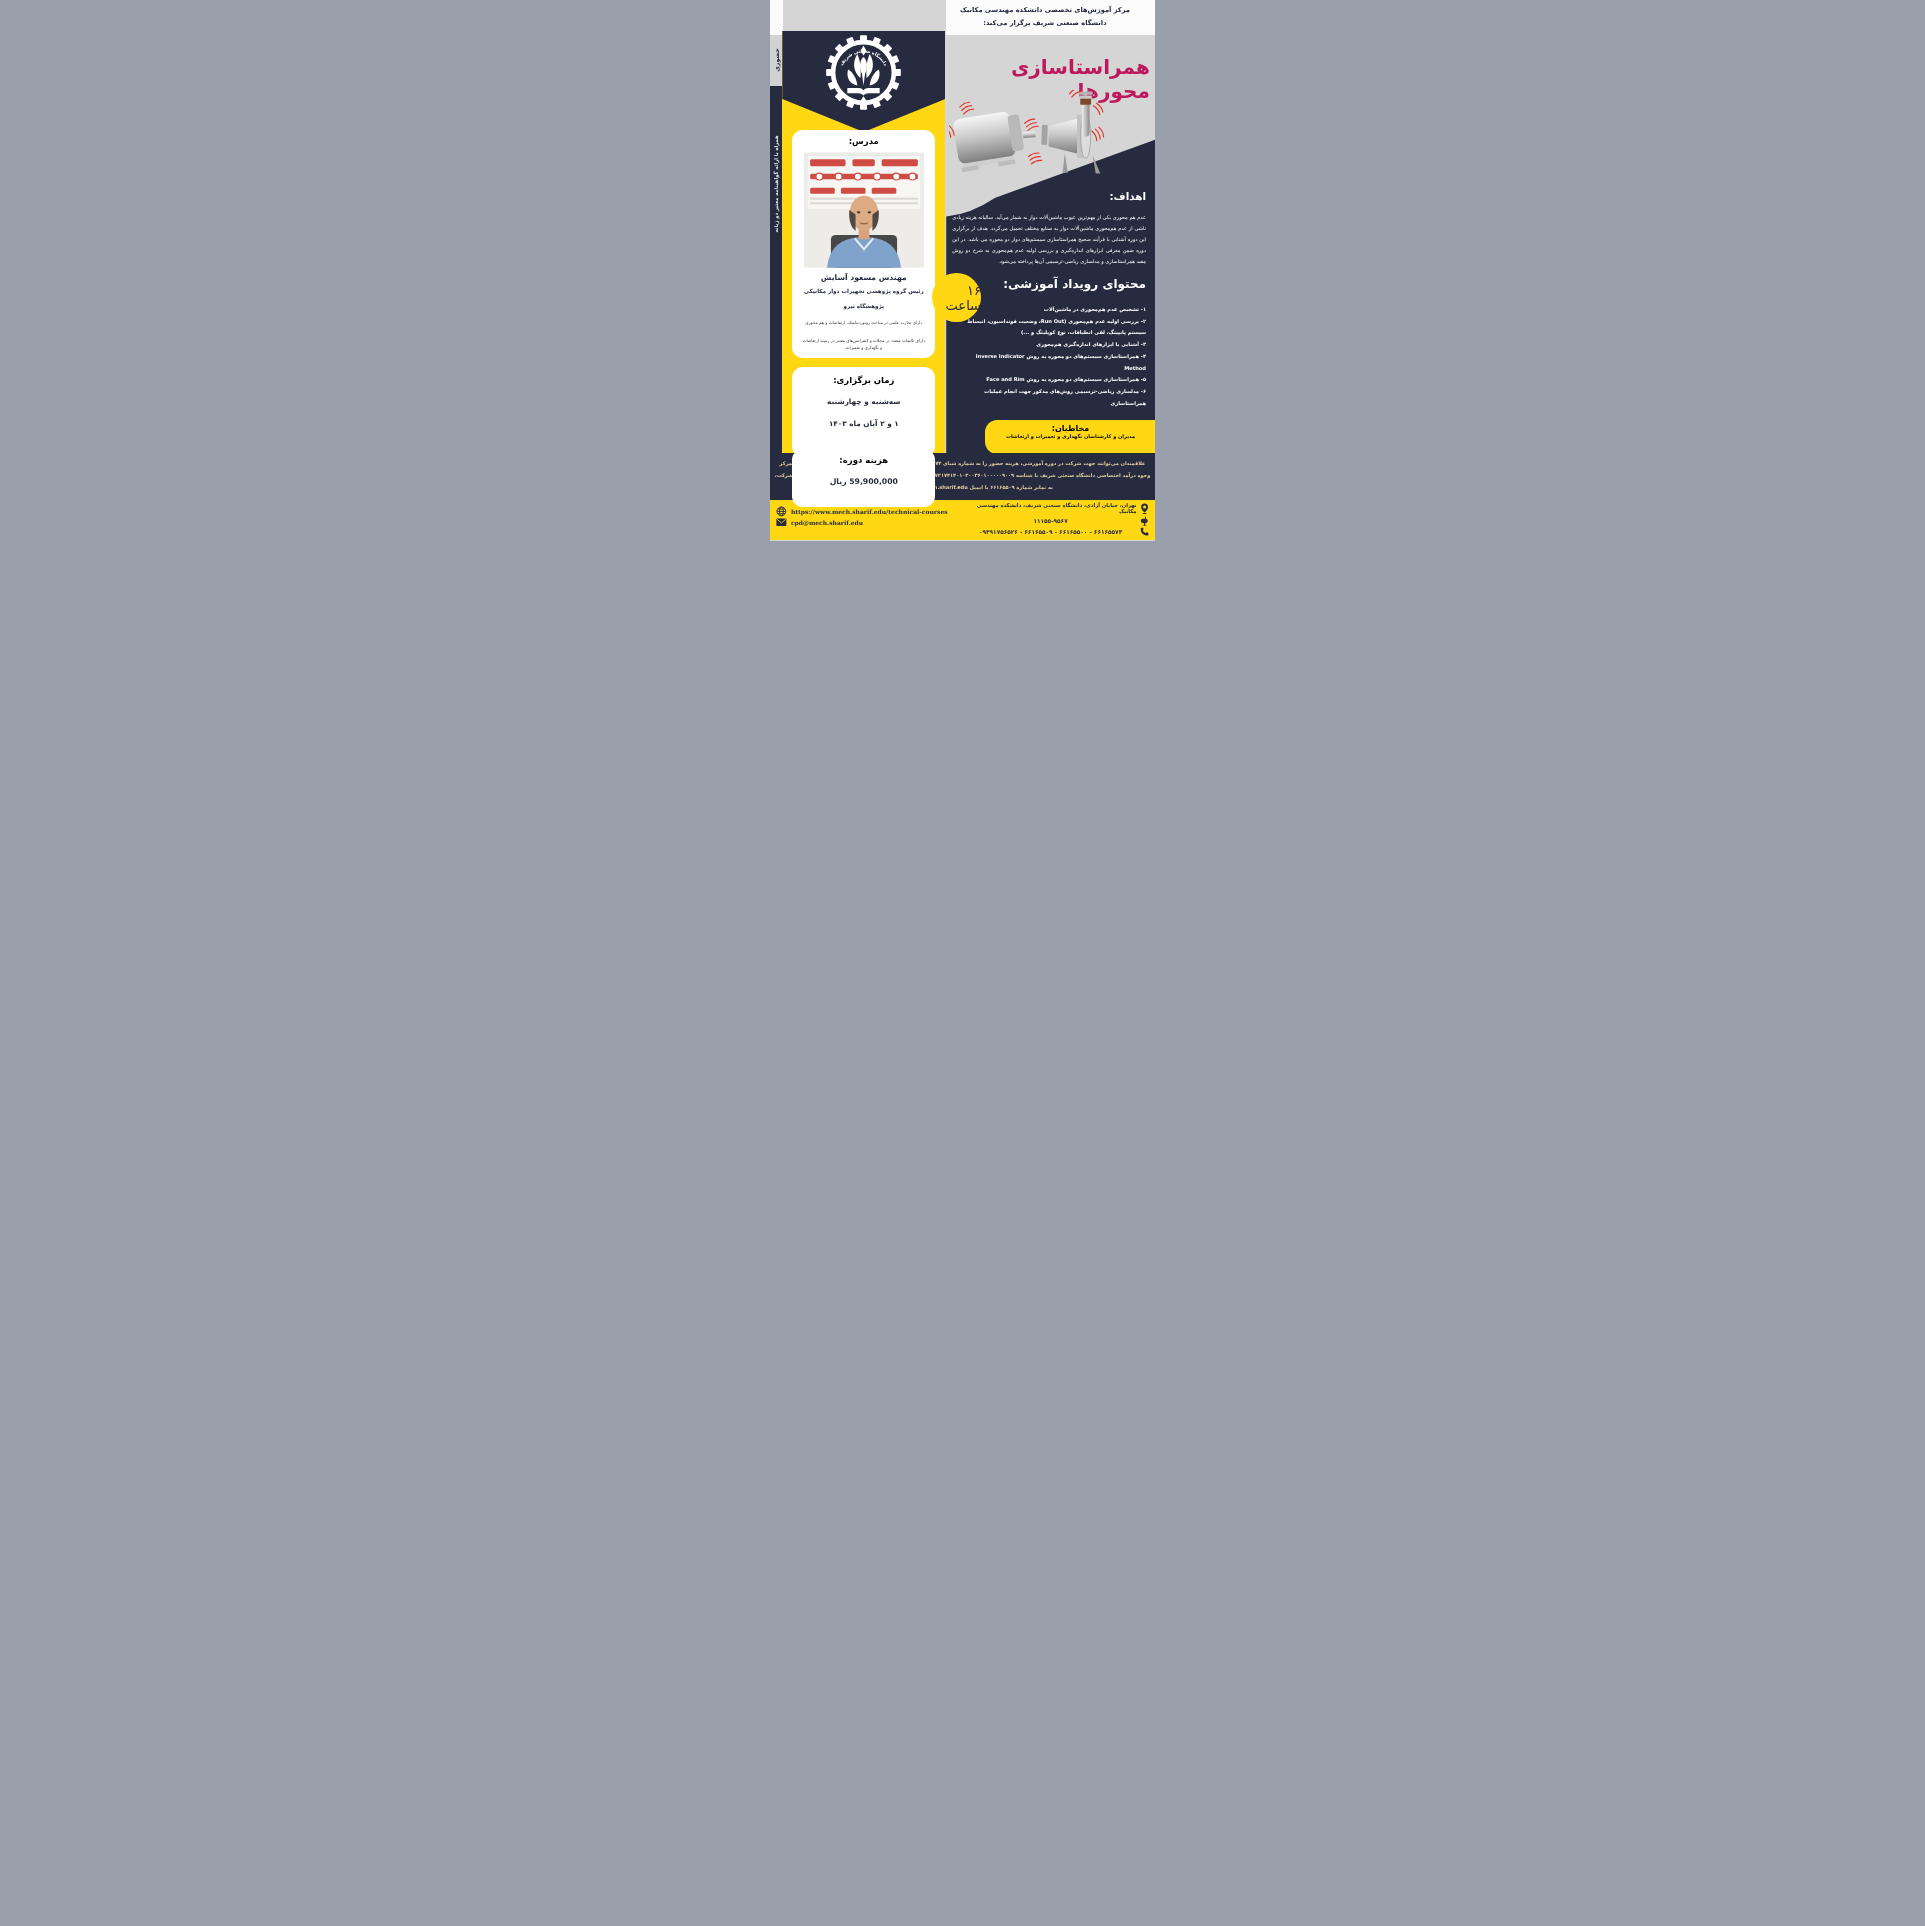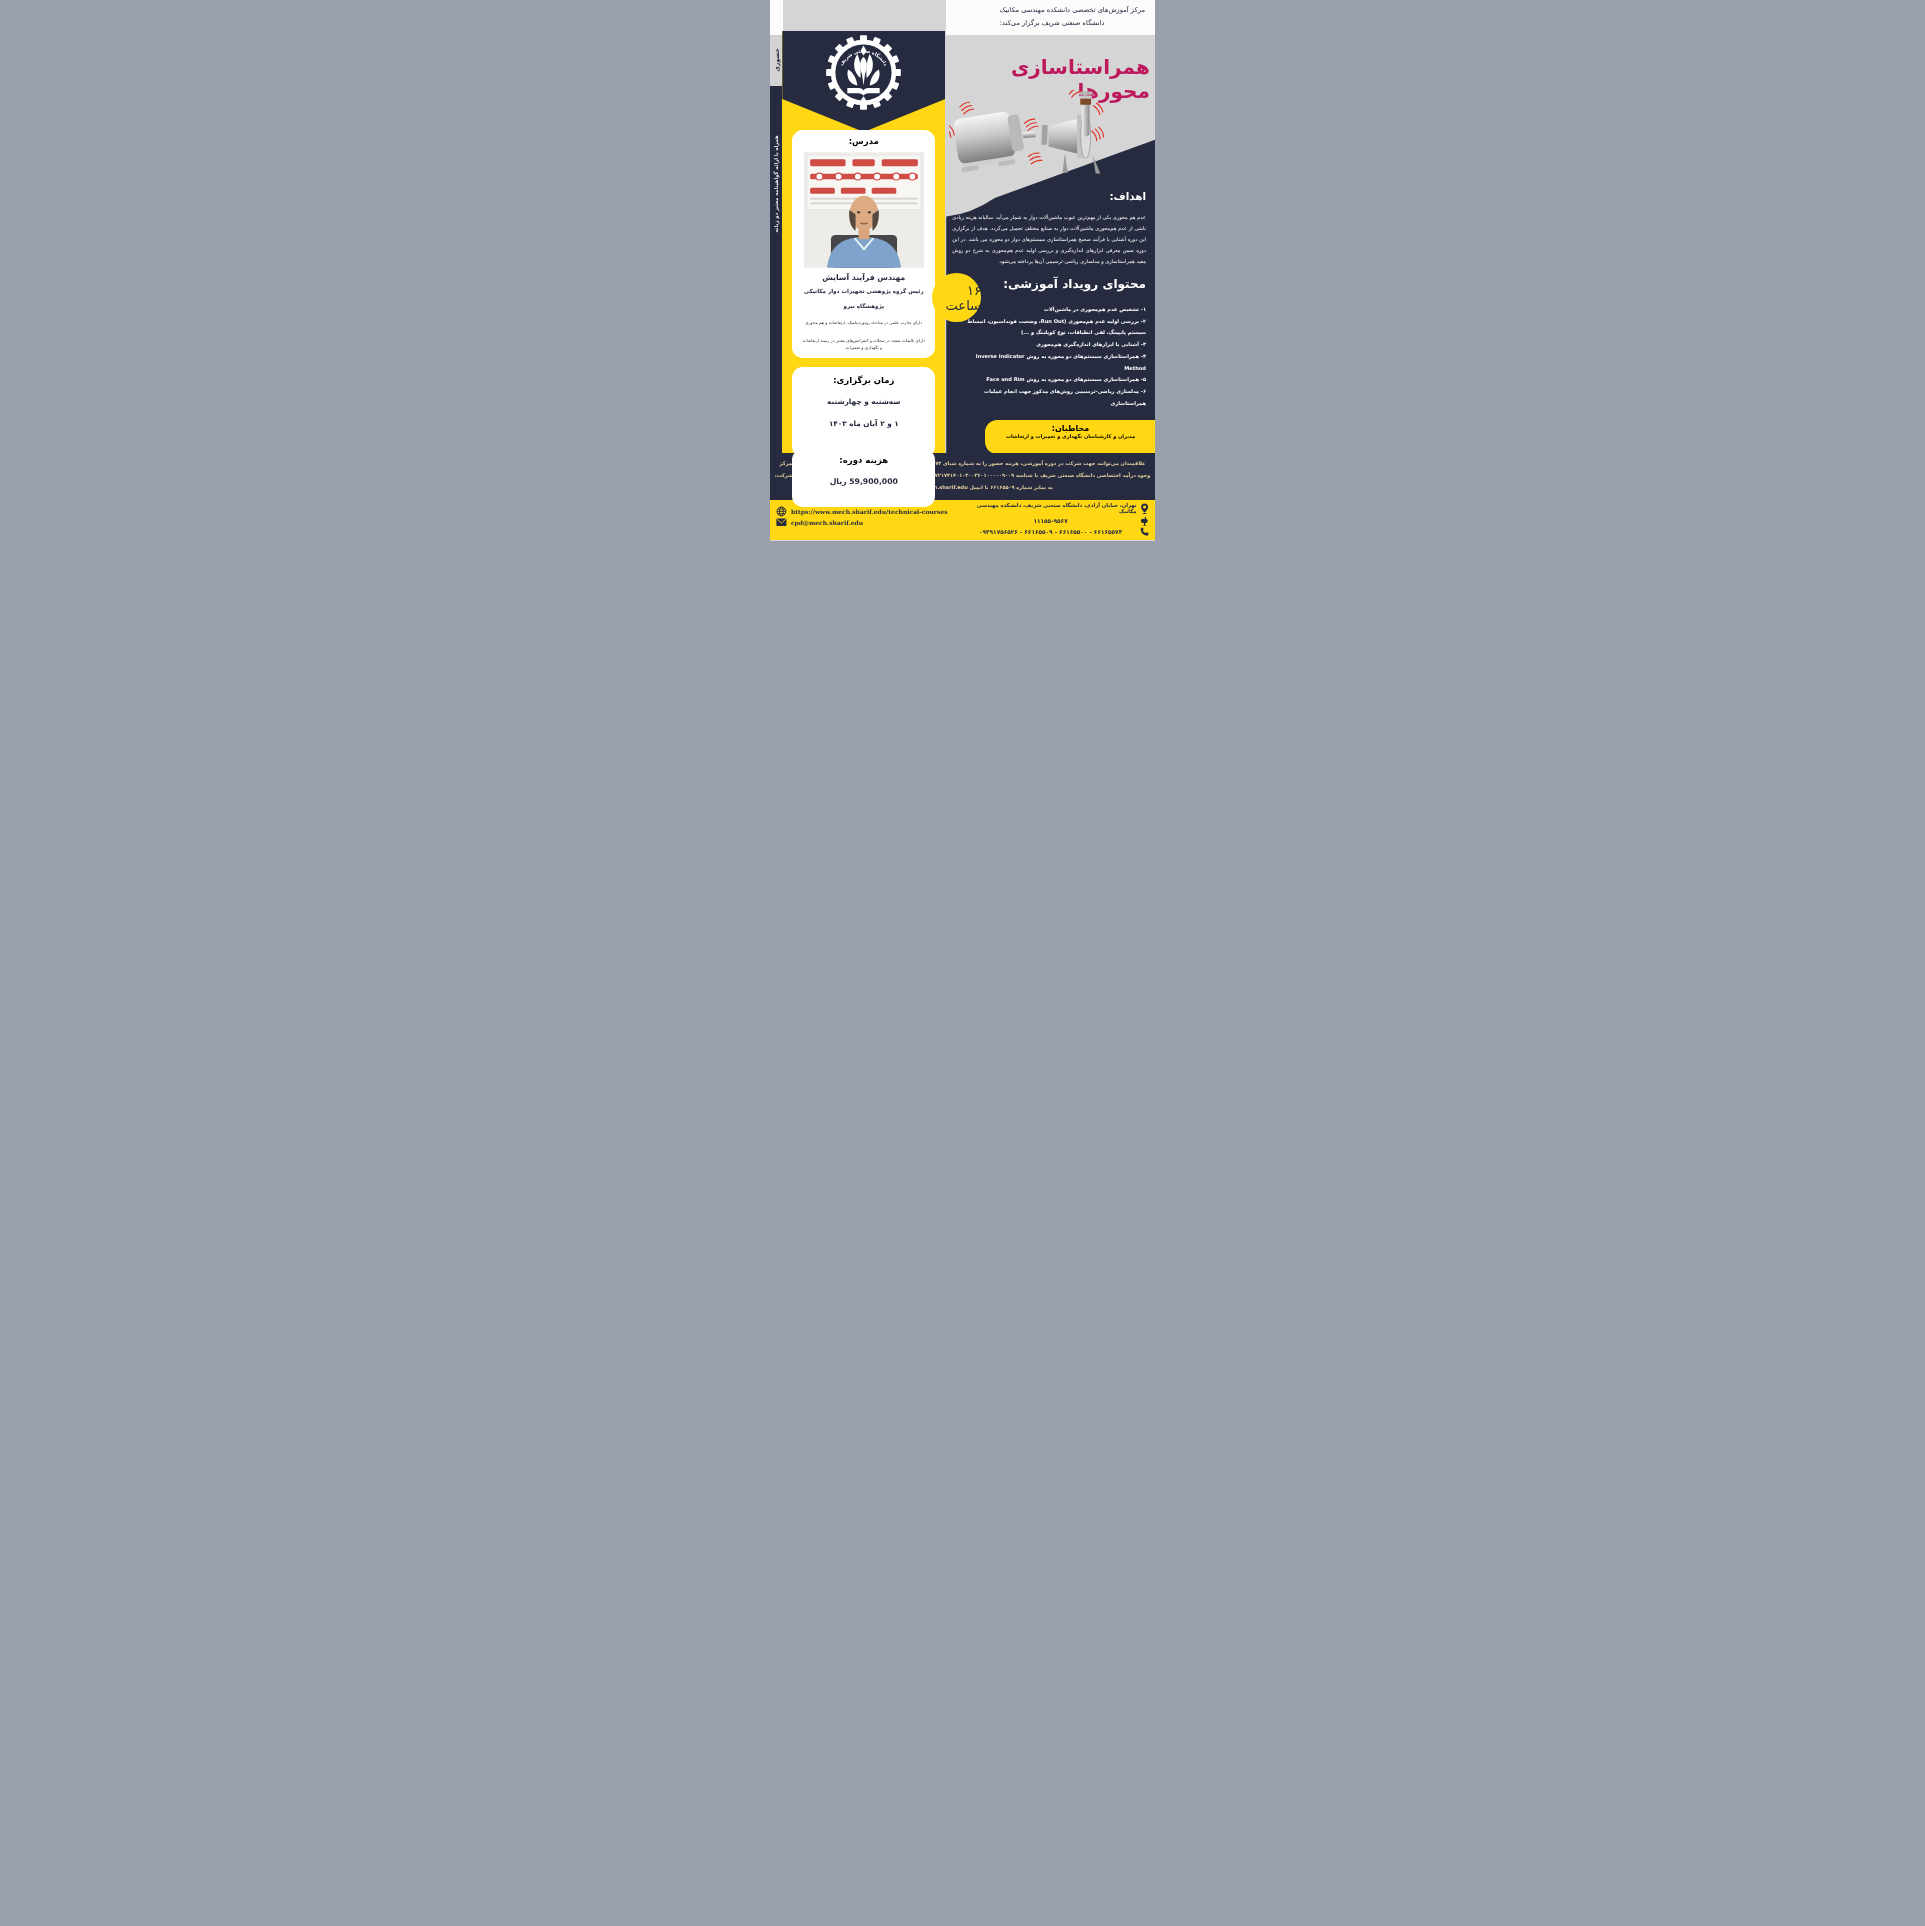--- a/index.html
+++ b/index.html
@@ -36,21 +36,21 @@
   .ci-bio2{top:208px;}
   .cs-head{position:absolute;width:100%;top:7.7px;}
   .cs-days{position:absolute;width:100%;top:30px;font-size:7.3px;font-weight:bold;color:#262b3f;}
   .cs-date{position:absolute;width:100%;top:52px;font-size:7.3px;font-weight:bold;color:#262b3f;}
   .cc-head{position:absolute;width:100%;top:6.2px;}
   .cc-amount{position:absolute;width:100%;top:28px;font-size:7.7px;font-weight:bold;color:#262b3f;}
   
   .col-right{left:176px;top:0;width:210px;height:453px;background:#d5d5d5;}
   .band-white{position:absolute;left:0;top:0;width:100%;height:35px;background:#fcfcfc;}
   .navy-shape{position:absolute;left:0;top:0;}
-  .hdr{position:absolute;right:11px;top:3.9px;text-align:left;direction:rtl;font-size:6.7px;font-weight:normal;color:#232840;line-height:1.9;}
+  .hdr{position:absolute;right:26px;top:3.9px;text-align:center;direction:rtl;font-size:6.7px;font-weight:bold;color:#232840;line-height:1.9;}
   .title{position:absolute;right:6.2px;top:55px;direction:rtl;font-size:20px;font-weight:bold;color:#be185d;}
   .machinery{position:absolute;left:3.1px;top:90px;}
   .goals-h{position:absolute;right:10px;top:190px;font-size:10.4px;font-weight:bold;color:#fff;direction:rtl;margin-left:28px;}
   .goals-p{position:absolute;right:10px;left:6.2px;top:212px;font-size:5.1px;color:#fff;line-height:2.18;
     direction:rtl;text-align:justify;}
   .content-h{position:absolute;right:10px;top:277px;font-size:12px;font-weight:bold;color:#fff;direction:rtl;}
   .hours{position:absolute;left:-14px;top:273px;width:49px;height:49px;border-radius:50%;background:#ffd813;
     display:flex;align-items:center;justify-content:center;font-size:13px;font-weight:normal;color:#262b3f;z-index:3;direction:rtl;}
   .list{position:absolute;right:10px;left:9.2px;top:304px;direction:rtl;text-align:right;
     font-size:5.1px;font-weight:bold;color:#fff;line-height:2.3;}
@@ -155,21 +155,21 @@
         <path d="M60 300 c6 -54 36 -80 96 -80 c60 0 90 26 96 80 z" fill="#7fa3cb"></path>
         <path d="M132 224 l24 28 l24 -28" stroke="#e9eff6" stroke-width="5" fill="none"></path>
         <rect x="142" y="192" width="28" height="34" fill="#d8a37d"></rect>
         <ellipse cx="156" cy="158" rx="37" ry="45" fill="#dcab83"></ellipse>
         <path d="M118 150 c-3 28 5 46 16 54 l0 -42 z" fill="#55493f"></path>
         <path d="M194 150 c3 28 -5 46 -16 54 l0 -42 z" fill="#55493f"></path>
         <ellipse cx="142" cy="156" rx="4.5" ry="3" fill="#3a3028"></ellipse>
         <ellipse cx="170" cy="156" rx="4.5" ry="3" fill="#3a3028"></ellipse>
         <path d="M146 183 q10 6 20 0" stroke="#8a5f45" stroke-width="3" fill="none"></path>
       </svg>
-      <div class="ci-name">مهندس فرآیند آسایش</div>
+      <div class="ci-name">مهندس مسعود آسایش</div>
       <div class="ci-role1">رئیس گروه پژوهشی تجهیزات دوار مکانیکی</div>
       <div class="ci-role2">پژوهشگاه نیرو</div>
       <div class="ci-bio ci-bio1">دارای تجارب علمی در مباحث روتوردینامیک، ارتعاشات و هم محوری</div>
       <div class="ci-bio ci-bio2">دارای تالیفات متعدد در مجلات و کنفرانس‌های معتبر در زمینه ارتعاشات و نگهداری و تعمیرات</div>
     </div>
 
     <div class="card card-schedule">
       <h2 class="cs-head">زمان برگزاری:</h2>
       <div class="cs-days">سه‌شنبه و چهارشنبه</div>
       <div class="cs-date">۱ و ۲ آبان ماه ۱۴۰۳</div>

